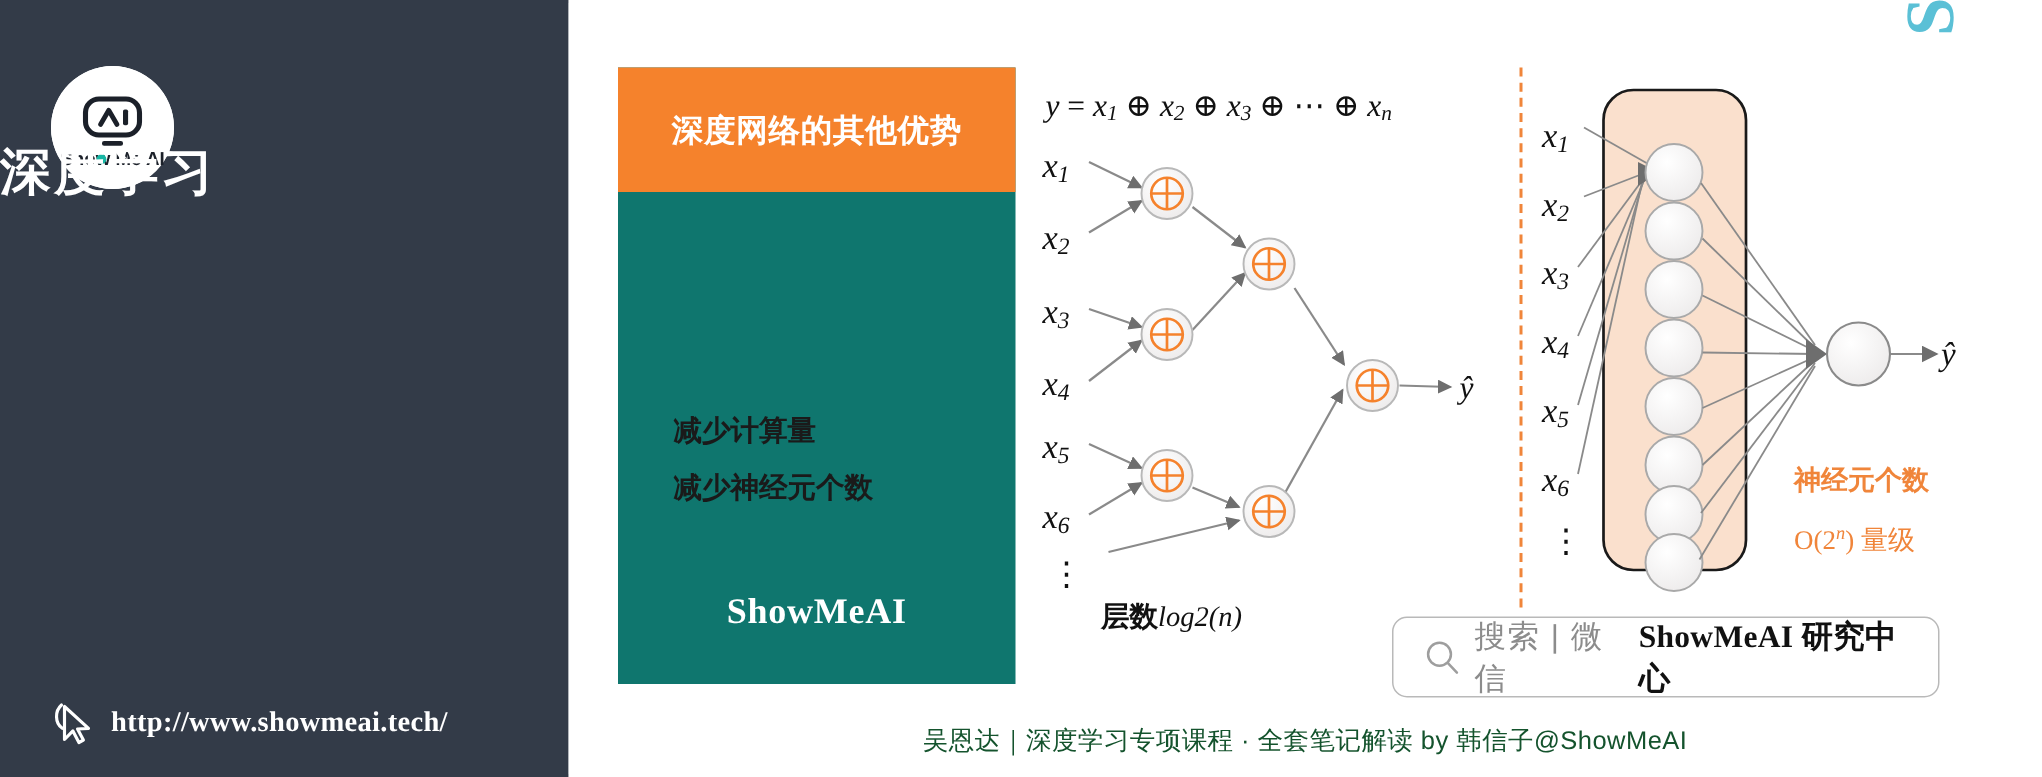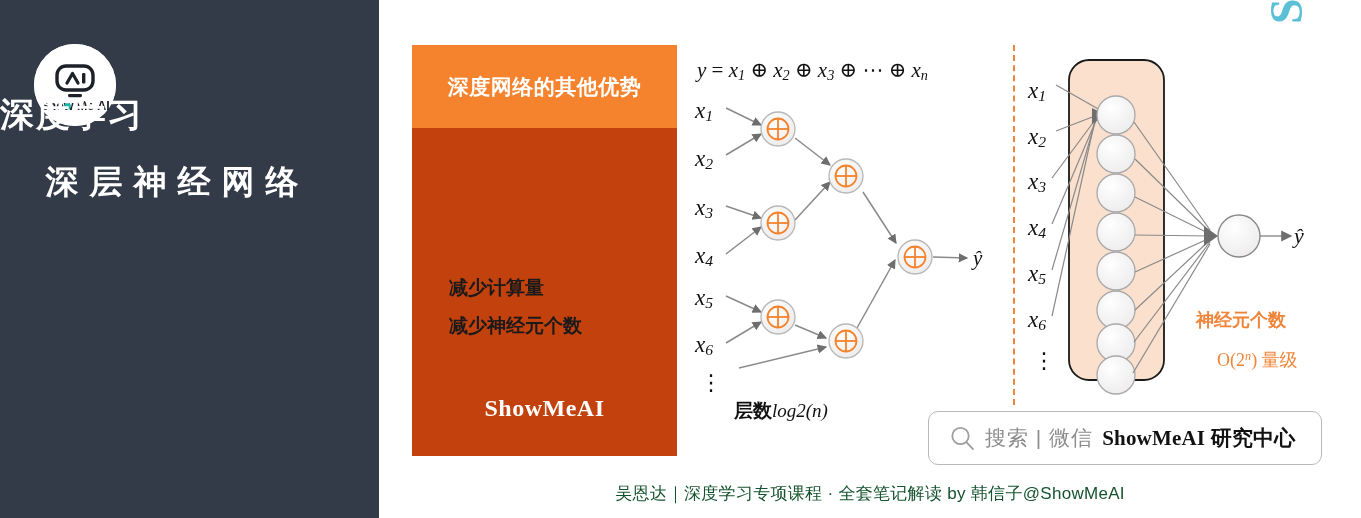--- a/index.html
+++ b/index.html
@@ -58,21 +58,21 @@
   .content-divider-bottom{
     position:absolute;left:379px;top:516px;width:982px;height:2px;background:#333b48;
   }
   .content-divider-left{
     position:absolute;left:379px;top:0;width:2px;height:518px;background:#333b48;
   }
 
   
   .card{
     position:absolute;left:33px;top:45px;width:265px;height:411px;
-    background:#c2410c;
+    background:#0f766e;
   }
   .card-head{
     position:absolute;left:0;top:0;width:265px;height:83px;
     background:#f5822c;
     display:flex;align-items:center;justify-content:center;
   }
   .card-head-text{
     color:#ffffff;font-size:21px;font-weight:700;letter-spacing:.5px;
     font-family:"Liberation Sans","DejaVu Sans",sans-serif;
   }
@@ -131,21 +131,21 @@
     position:absolute;left:256px;top:-6px;width:240px;height:44px;
     transform:rotate(-90deg);transform-origin:left top;
     font-size:46px;font-weight:700;letter-spacing:-1px;
     font-family:"Liberation Serif","DejaVu Serif",serif;
     opacity:.85;pointer-events:none;
   }
   .vw1{color:#3fb6cf;}
 
   
   .search-pill{
-    position:absolute;left:549px;top:411px;width:394px;height:54px;
+    position:absolute;left:549px;top:411px;width:365px;height:54px;
     border:1.5px solid #b9b9b9;border-radius:10px;background:#ffffff;
     display:flex;align-items:center;padding:0 20px;box-sizing:border-box;gap:9px;
   }
   .search-placeholder{
     color:#8c8c8c;font-size:21px;letter-spacing:1px;
     font-family:"Liberation Sans","DejaVu Sans",sans-serif;
   }
   .search-brand{
     color:#111;font-size:21px;font-weight:700;letter-spacing:.2px;
     font-family:"Liberation Serif","DejaVu Serif",serif;
@@ -174,22 +174,28 @@
         <rect x="23" y="22" width="36" height="24" rx="9" ry="9" fill="none" stroke="#1b2029" stroke-width="3.4"></rect>
         <path d="M33 39 L38.5 29.5 L44 39" fill="none" stroke="#1b2029" stroke-width="3.2" stroke-linejoin="round" stroke-linecap="round"></path>
         <rect x="48" y="29" width="3.4" height="10.5" rx="1.2" fill="#1b2029"></rect>
         <rect x="34" y="50" width="14" height="3.2" rx="1.4" fill="#1b2029"></rect>
         <text x="41" y="66" text-anchor="middle" font-size="12.5" font-weight="bold" font-family="Liberation Sans, sans-serif" fill="#1b2029">Show Me AI</text>
         <circle cx="33.6" cy="62.2" r="3.3" fill="#17b6a4"></circle>
       </svg>
     </div>
 
     <div class="kv-title">深度学习</div>
-    <div class="kv-subtitle">深层神经网络</div>
-
+
+    <div class="kv-url-row">
+      <svg width="28" height="30" viewBox="0 0 28 30">
+        <path d="M7 3 C2.5 7 2.5 15 7.5 18.5" fill="none" stroke="#ffffff" stroke-width="2.1" stroke-linecap="round"></path>
+        <path d="M9 4 L9 26 L14.6 20.3 L18.6 28 L21.6 26.4 L17.7 19 L25 18.6 Z" fill="none" stroke="#ffffff" stroke-width="2.1" stroke-linejoin="round"></path>
+      </svg>
+      <span class="kv-url">http://www.showmeai.tech/</span>
+    </div>
   </div>
 
   <div class="content-divider-left"></div>
   <div class="content-divider-top"></div>
   <div class="content-divider-bottom"></div>
 
   <div class="content">
 
     <div class="card">
       <div class="card-head">
@@ -353,21 +359,21 @@
         </g>
         <path d="M200 196 L214 206 L200 216 Z" fill="#6e6e6e"></path>
 
         <circle cx="235" cy="206" r="21" fill="url(#nodeg2)" stroke="#8a8a8a" stroke-width="1.4"></circle>
         <line x1="256" y1="206" x2="287" y2="206" stroke="#8a8a8a" stroke-width="1.4" marker-end="url(#ah2)"></line>
       </svg>
 
       <div class="xlabel" style="left:290px;top:193px;font-size:22px;">ŷ</div>
 
       <div class="nn-label" style="left:192px;top:278px;">神经元个数</div>
-      <div class="nn-label" style="left:192px;top:318px;margin-left:21px;">
+      <div class="nn-label" style="left:192px;top:318px;">
         <span class="mono">O(2</span><span class="mono sup">n</span><span class="mono">) 量级</span>
       </div>
     </div>
 
     <div class="search-pill">
       <svg width="27" height="27" viewBox="0 0 27 27">
         <circle cx="11.5" cy="11" r="8.2" fill="none" stroke="#9e9e9e" stroke-width="1.8"></circle>
         <line x1="17.4" y1="17.2" x2="24" y2="24.2" stroke="#9e9e9e" stroke-width="1.8" stroke-linecap="round"></line>
       </svg>
       <span class="search-placeholder">搜索 | 微信</span>

